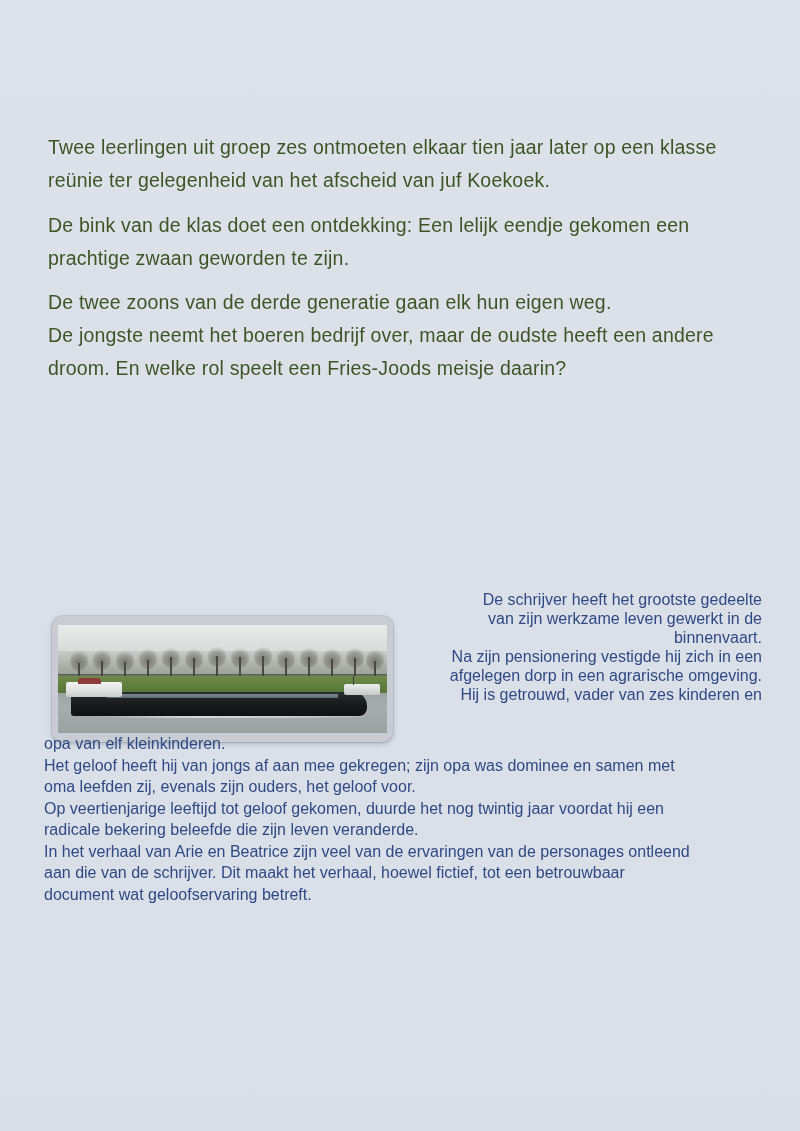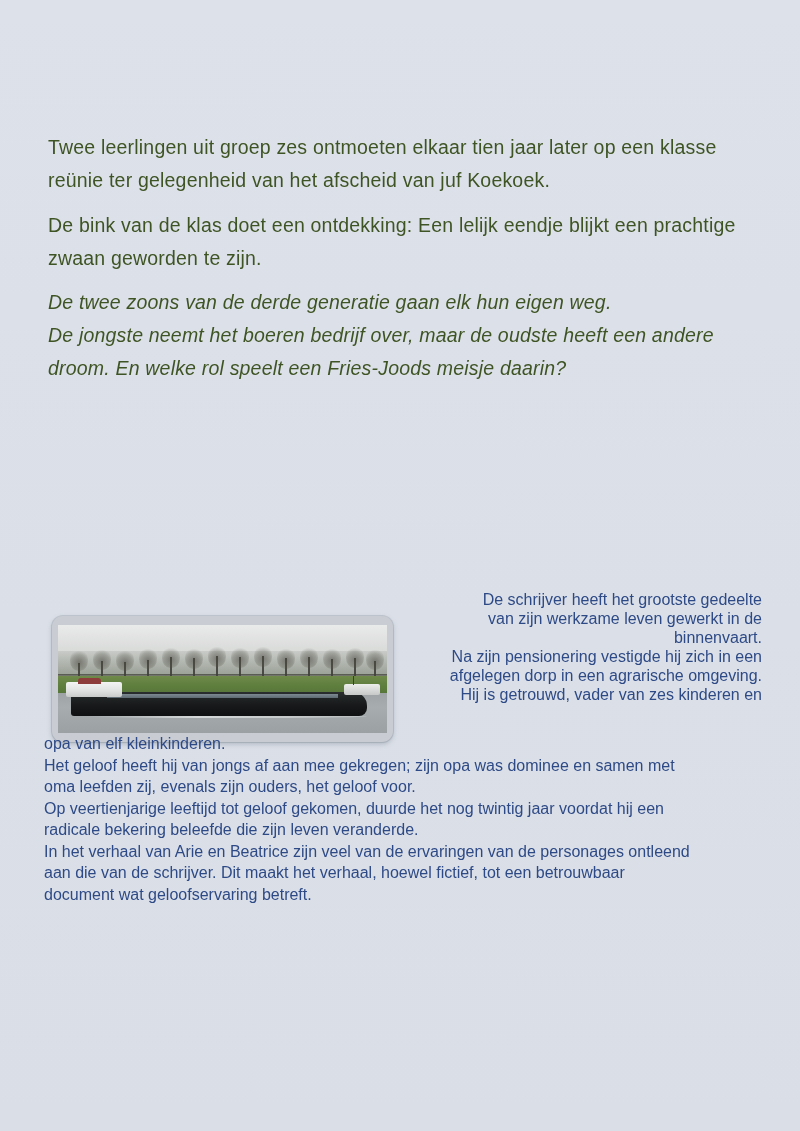--- a/index.html
+++ b/index.html
@@ -33,21 +33,21 @@
   }
   .syn-p {
     color: #3f5424;
     font-size: 19.5px;
     line-height: 33px;
     margin: 0 0 12px 0;
     letter-spacing: 0.01em;
     white-space: pre-wrap;
   }
   .syn-p.tight { margin-bottom: 11px; }
-  .syn-p.last { margin-bottom: 0; font-style: italic; }
+  .syn-p.last { margin-bottom: 0; }
 
   
   .photo-frame {
     position: absolute;
     left: 52px;
     top: 616px;
     width: 341px;
     height: 126px;
     border-radius: 11px;
     background: #c9cdd3;
@@ -181,21 +181,21 @@
     white-space: pre-wrap;
   }
 </style>
 </head>
 <body>
 
 <div class="page">
 
   <div class="synopsis">
     <p class="syn-p">Twee leerlingen uit groep zes ontmoeten elkaar tien jaar later op een klasse reünie ter gelegenheid van het afscheid van juf Koekoek.</p>
-    <p class="syn-p tight">De bink van de klas doet een ontdekking: Een lelijk eendje blijkt een prachtige zwaan geworden te zijn.</p>
+    <p class="syn-p tight">De bink van de klas doet een ontdekking: Een lelijk eendje gekomen een prachtige zwaan geworden te zijn.</p>
     <p class="syn-p last">De twee zoons van de derde generatie gaan elk hun eigen weg.
 De jongste neemt het boeren bedrijf over, maar de oudste heeft een andere droom. En welke rol speelt een Fries-Joods meisje daarin?</p>
   </div>
 
   <div class="photo-frame">
     <div class="photo">
       <div class="ph-sky"></div>
       <div class="ph-hill"></div>
       <div class="ph-trees">
         <div class="tree" style="left:6%;height:52%"></div>

